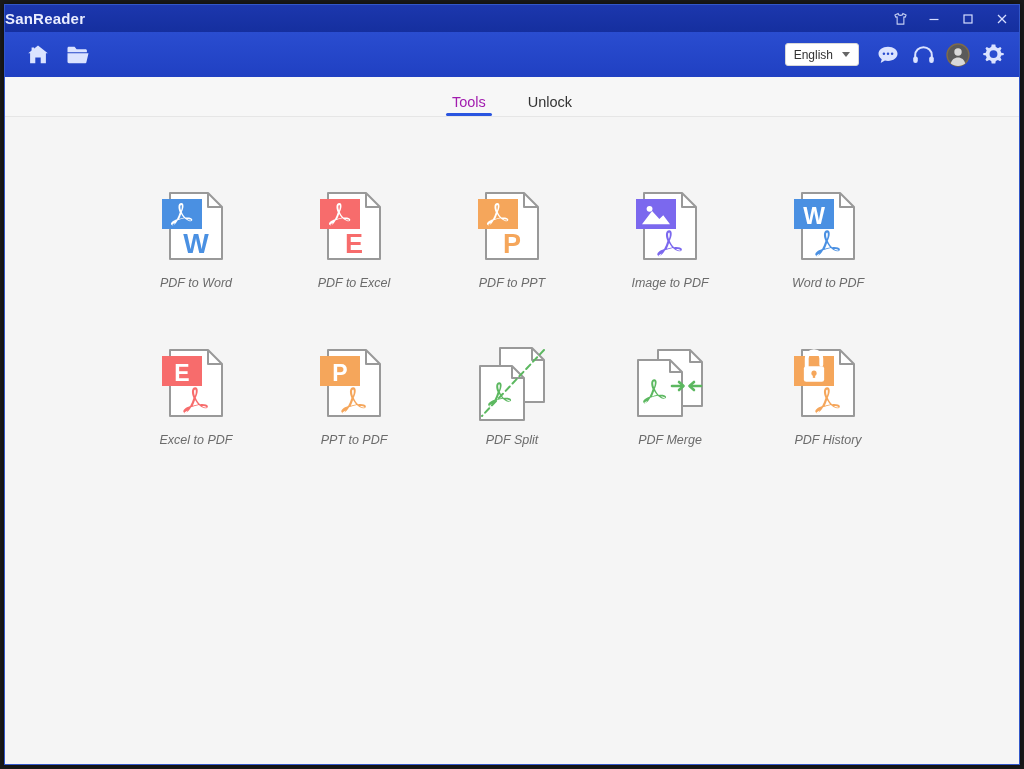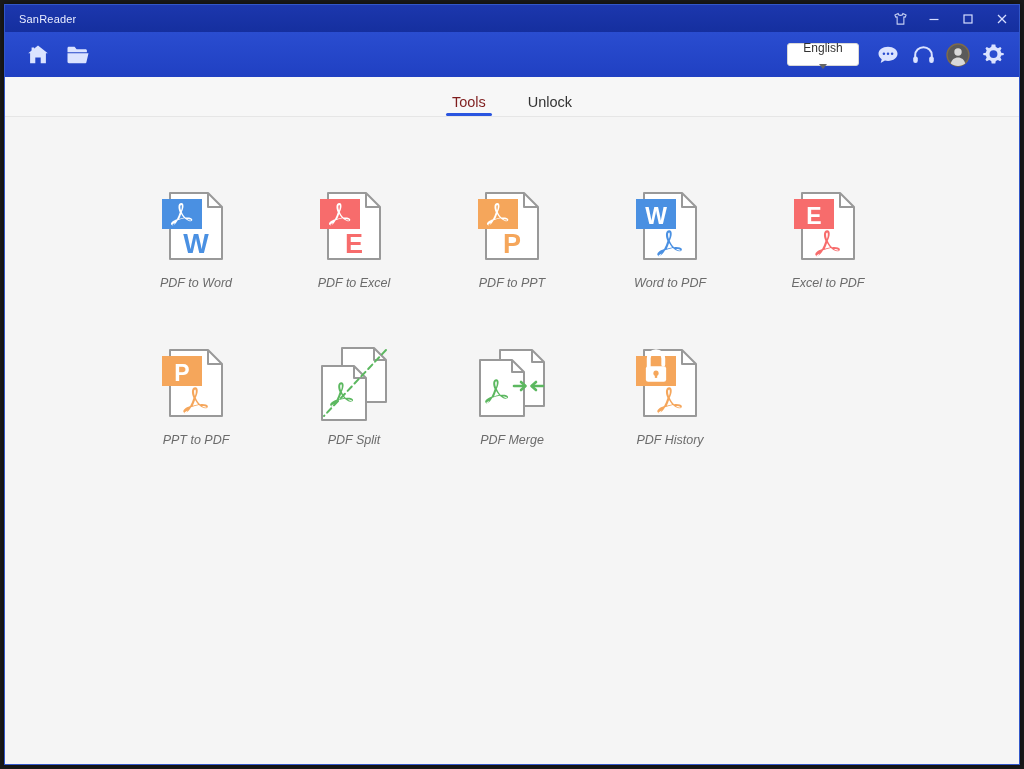--- a/index.html
+++ b/index.html
@@ -27,23 +27,23 @@
     height: 27px;
     background: #1430a8;
     background: linear-gradient(#1c37ad, #152f9f);
     display: flex;
     align-items: center;
     flex: 0 0 auto;
     position: relative;
   }
   .app-title {
     color: #e9edff;
-    font-size: 11px;
-    margin-left: 14px;
+    font-size: 15px;
     letter-spacing: .2px;
+    font-weight: bold;
   }
   .tb-right {
     margin-left: auto;
     display: flex;
     align-items: center;
     height: 100%;
   }
   .tb-btn {
     width: 34px; height: 27px;
     display: flex; align-items: center; justify-content: center;
@@ -75,21 +75,20 @@
     height: 23px;
     min-width: 72px;
     display: flex;
     align-items: center;
     justify-content: center;
     gap: 9px;
     padding: 0 8px;
     font-size: 12px;
     color: #333;
     margin-right: 10px;
-    flex-direction: column;
   }
   .caret {
     width: 0; height: 0;
     border-left: 4px solid transparent;
     border-right: 4px solid transparent;
     border-top: 5px solid #666;
   }
   .rt-ico {
     width: 32px; height: 32px;
     display: flex; align-items: center; justify-content: center;
@@ -107,21 +106,21 @@
     gap: 30px;
     flex: 0 0 auto;
   }
   .tab {
     font-size: 14.5px;
     color: #333;
     padding: 0 6px 7px 6px;
     position: relative;
     line-height: 1;
   }
-  .tab.active { color: #7f1d1d; }
+  .tab.active { color: #a21caf; }
   .tab.active::after {
     content: "";
     position: absolute;
     left: 0; right: 0; bottom: 0;
     height: 3px;
     background: #2a55e0;
     border-radius: 2px;
   }
 
   
@@ -323,20 +322,45 @@
               <text x="42" y="68" text-anchor="middle" font-family="Liberation Sans, sans-serif" font-size="27" font-weight="bold" fill="#f5a65b">P</text>
             </svg>
           </div>
           <div class="tool-label">PDF to PPT</div>
         </div>
         <div class="tool-card">
           <div class="card-ico">
             <svg width="84" height="84" viewBox="0 0 84 84">
               <path d="M16 8 L54 8 L68 22 L68 74 L16 74 Z" fill="#ffffff" stroke="#999999" stroke-width="2" stroke-linejoin="round"></path>
           <path d="M54 8 L54 22 L68 22" fill="none" stroke="#999999" stroke-width="2" stroke-linejoin="round"></path>
+              <rect x="8" y="14" width="40" height="30" fill="#7b68ee"></rect>
+              <g fill="#ffffff">
+      <circle cx="21.560000000000002" cy="23.82" r="2.94"></circle>
+      <path d="M14 39.36 L24.08 26.0992 L31.36 33.9728
+               L35.28 30.2432 L42 39.36 Z"></path>
+    </g>
+              <g transform="translate(42,58) scale(1.0714285714285714) translate(-14,-14)" fill="#7b68ee">
+      <path d="M13.4 2.2 c1.5 0 2.2 1.3 2.2 3.1 0 2.1-.8 4.4-1.8 6.5 1 2.5 2.5 4.7 4 6.1
+               2.1-.2 4.1-.1 5.5.4 1.4.5 2 1.4 1.7 2.3-.3.9-1.4 1.3-2.8 1.1-1.7-.3-3.7-1.4-5.5-3
+               -2.4.4-5 1.1-7.3 2.1-1.5 2.7-3.2 4.6-4.7 5.1-1.1.4-2 .1-2.4-.7-.4-.9 0-1.9 1.1-2.8
+               1.2-1 3-1.9 5.1-2.7 1.2-2.3 2.3-5 3.1-7.6-.9-2-1.4-4-1.4-5.7 0-2.4 1.1-4.2 3.2-4.2 z
+               M13.3 4.3 c-.7 0-1.1.8-1.1 2.2 0 1.1.3 2.4.8 3.8.5-1.5.8-3 .8-4.1 0-1.2-.2-1.9-.5-1.9 z
+               M13.1 14.1 c-.6 1.8-1.3 3.6-2.1 5.3 1.6-.6 3.3-1 5-1.3-1.1-1.2-2-2.6-2.9-4 z
+               M19.6 19.6 c1.2.9 2.4 1.4 3.3 1.5.7.1 1-.1 1-.3 0-.3-.3-.6-1-.8-.8-.3-2-.4-3.3-.4 z
+               M6.2 23.7 c-1.2.6-2.1 1.2-2.6 1.8-.4.4-.4.7-.3.8.2.2.5.1.9-.1.7-.4 1.5-1.3 2-2.5 z"></path>
+    </g>
+            </svg>
+          </div>
+          <div class="tool-label">Image to PDF</div>
+        </div>
+        <div class="tool-card">
+          <div class="card-ico">
+            <svg width="84" height="84" viewBox="0 0 84 84">
+              <path d="M16 8 L54 8 L68 22 L68 74 L16 74 Z" fill="#ffffff" stroke="#999999" stroke-width="2" stroke-linejoin="round"></path>
+          <path d="M54 8 L54 22 L68 22" fill="none" stroke="#999999" stroke-width="2" stroke-linejoin="round"></path>
               <rect x="8" y="14" width="40" height="30" fill="#4a90e2"></rect>
               <text x="28" y="39" text-anchor="middle" font-family="Liberation Sans, sans-serif" font-size="23" font-weight="bold" fill="#ffffff">W</text>
               <g transform="translate(42,58) scale(1.0714285714285714) translate(-14,-14)" fill="#4a90e2">
       <path d="M13.4 2.2 c1.5 0 2.2 1.3 2.2 3.1 0 2.1-.8 4.4-1.8 6.5 1 2.5 2.5 4.7 4 6.1
                2.1-.2 4.1-.1 5.5.4 1.4.5 2 1.4 1.7 2.3-.3.9-1.4 1.3-2.8 1.1-1.7-.3-3.7-1.4-5.5-3
                -2.4.4-5 1.1-7.3 2.1-1.5 2.7-3.2 4.6-4.7 5.1-1.1.4-2 .1-2.4-.7-.4-.9 0-1.9 1.1-2.8
                1.2-1 3-1.9 5.1-2.7 1.2-2.3 2.3-5 3.1-7.6-.9-2-1.4-4-1.4-5.7 0-2.4 1.1-4.2 3.2-4.2 z
                M13.3 4.3 c-.7 0-1.1.8-1.1 2.2 0 1.1.3 2.4.8 3.8.5-1.5.8-3 .8-4.1 0-1.2-.2-1.9-.5-1.9 z
                M13.1 14.1 c-.6 1.8-1.3 3.6-2.1 5.3 1.6-.6 3.3-1 5-1.3-1.1-1.2-2-2.6-2.9-4 z
                M19.6 19.6 c1.2.9 2.4 1.4 3.3 1.5.7.1 1-.1 1-.3 0-.3-.3-.6-1-.8-.8-.3-2-.4-3.3-.4 z

